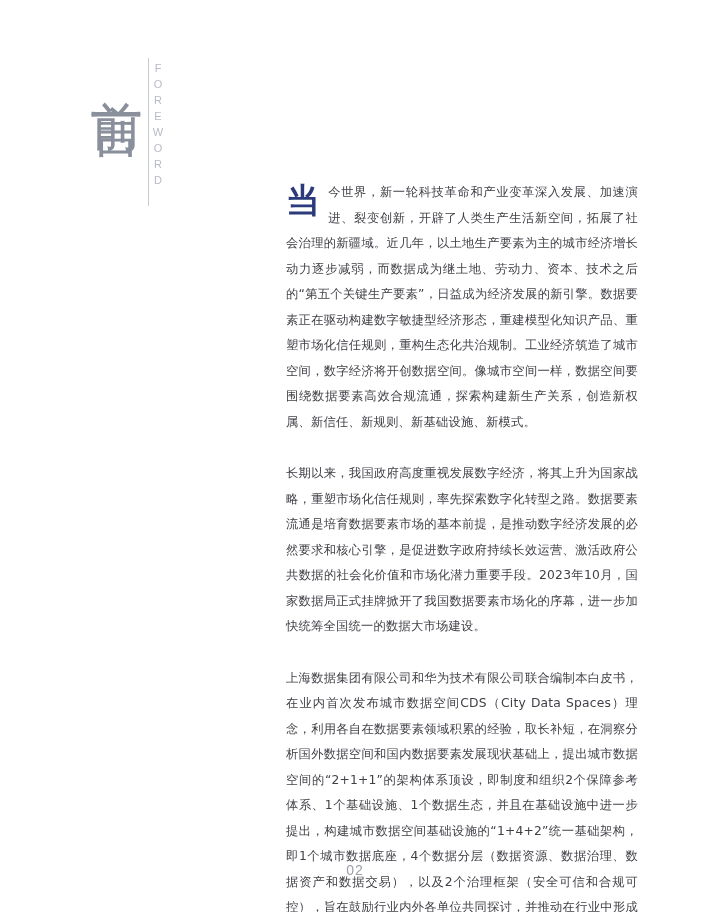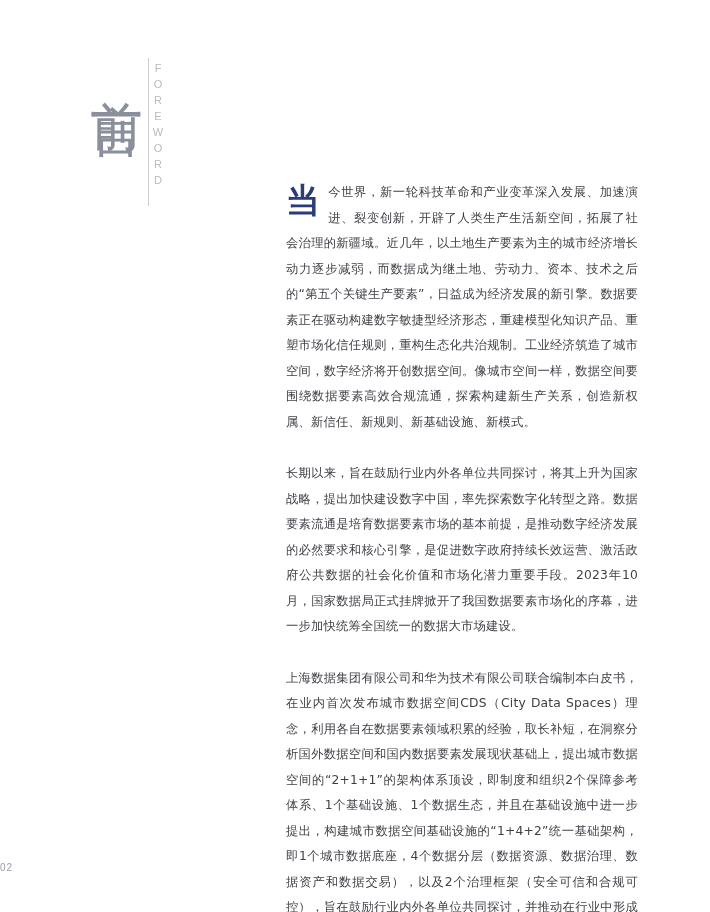--- a/index.html
+++ b/index.html
@@ -87,42 +87,43 @@
   }
   p.para:last-child {
     margin-bottom: 0;
   }
   
   .page-number {
     position: absolute;
     left: 0;
     right: 0;
     top: 862px;
-    font-size: 10px;
+    text-align: center;
+    font-size: 14px;
     color: #9aa0ab;
     letter-spacing: 1px;
     font-family: "Liberation Sans", sans-serif;
   }
 </style>
 </head>
 <body>
 
 <div class="page">
 
   <div class="chapter-title">前言</div>
 
   <div class="rule"></div>
 
   <div class="chapter-sub">FOREWORD</div>
 
   <div class="body-col">
 
     <p class="para"><span class="drop-cap">当</span><span>今世界，新一轮科技革命和产业变革深入发展、加速演进、裂变创新，开辟了人类生产生活新空间，拓展了社会治理的新疆域。近几年，以土地生产要素为主的城市经济增长动力逐步减弱，而数据成为继土地、劳动力、资本、技术之后的“第五个关键生产要素”，日益成为经济发展的新引擎。数据要素正在驱动构建数字敏捷型经济形态，重建模型化知识产品、重塑市场化信任规则，重构生态化共治规制。工业经济筑造了城市空间，数字经济将开创数据空间。像城市空间一样，数据空间要围绕数据要素高效合规流通，探索构建新生产关系，创造新权属、新信任、新规则、新基础设施、新模式。</span></p>
 
-    <p class="para">长期以来，旨在鼓励行业内外各单位共同探讨，将其上升为国家战略，提出加快建设数字中国，率先探索数字化转型之路。数据要素流通是培育数据要素市场的基本前提，是推动数字经济发展的必然要求和核心引擎，是促进数字政府持续长效运营、激活政府公共数据的社会化价值和市场化潜力重要手段。2023年10月，国家数据局正式挂牌掀开了我国数据要素市场化的序幕，进一步加快统筹全国统一的数据大市场建设。</p>
+    <p class="para">长期以来，我国政府高度重视发展数字经济，将其上升为国家战略，重塑市场化信任规则，率先探索数字化转型之路。数据要素流通是培育数据要素市场的基本前提，是推动数字经济发展的必然要求和核心引擎，是促进数字政府持续长效运营、激活政府公共数据的社会化价值和市场化潜力重要手段。2023年10月，国家数据局正式挂牌掀开了我国数据要素市场化的序幕，进一步加快统筹全国统一的数据大市场建设。</p>
 
     <p class="para">上海数据集团有限公司和华为技术有限公司联合编制本白皮书，在业内首次发布城市数据空间CDS（City Data Spaces）理念，利用各自在数据要素领域积累的经验，取长补短，在洞察分析国外数据空间和国内数据要素发展现状基础上，提出城市数据空间的“2+1+1”的架构体系顶设，即制度和组织2个保障参考体系、1个基础设施、1个数据生态，并且在基础设施中进一步提出，构建城市数据空间基础设施的“1+4+2”统一基础架构，即1个城市数据底座，4个数据分层（数据资源、数据治理、数据资产和数据交易），以及2个治理框架（安全可信和合规可控），旨在鼓励行业内外各单位共同探讨，并推动在行业中形成统一的认知。</p>
 
   </div>
 
   <div class="page-number">02</div>
 
 </div>
 
 </body></html>

